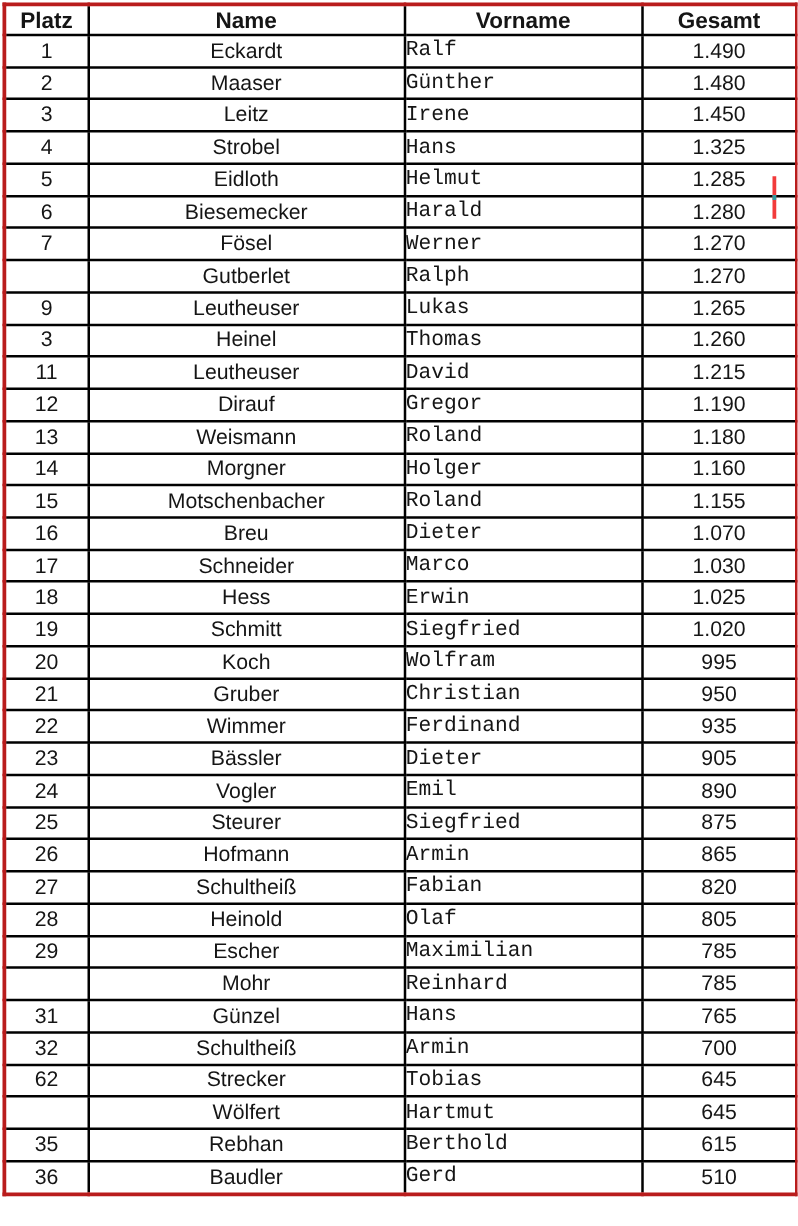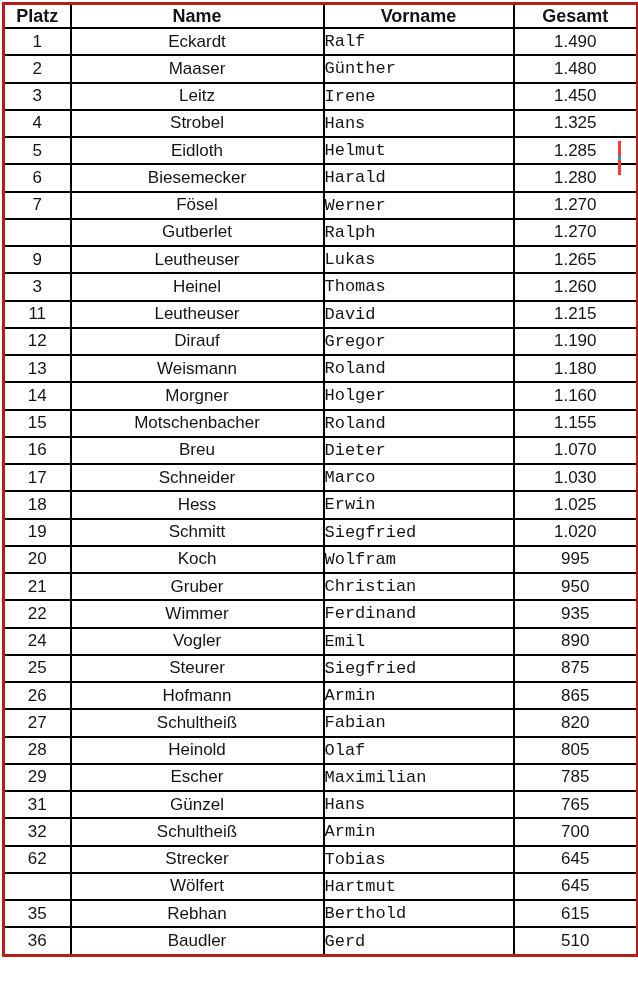--- a/index.html
+++ b/index.html
@@ -215,20 +215,26 @@
     <td class="cell-vorname">Christian</td>
     <td class="cell-gesamt">950</td>
   </tr>
         <tr>
     <td class="cell-platz">22</td>
     <td class="cell-name">Wimmer</td>
     <td class="cell-vorname">Ferdinand</td>
     <td class="cell-gesamt">935</td>
   </tr>
         <tr>
+    <td class="cell-platz">23</td>
+    <td class="cell-name">Bässler</td>
+    <td class="cell-vorname">Dieter</td>
+    <td class="cell-gesamt">905</td>
+  </tr>
+        <tr>
     <td class="cell-platz">24</td>
     <td class="cell-name">Vogler</td>
     <td class="cell-vorname">Emil</td>
     <td class="cell-gesamt">890</td>
   </tr>
         <tr>
     <td class="cell-platz">25</td>
     <td class="cell-name">Steurer</td>
     <td class="cell-vorname">Siegfried</td>
     <td class="cell-gesamt">875</td>
@@ -248,20 +254,26 @@
         <tr>
     <td class="cell-platz">28</td>
     <td class="cell-name">Heinold</td>
     <td class="cell-vorname">Olaf</td>
     <td class="cell-gesamt">805</td>
   </tr>
         <tr>
     <td class="cell-platz">29</td>
     <td class="cell-name">Escher</td>
     <td class="cell-vorname">Maximilian</td>
+    <td class="cell-gesamt">785</td>
+  </tr>
+        <tr>
+    <td class="cell-platz"></td>
+    <td class="cell-name">Mohr</td>
+    <td class="cell-vorname">Reinhard</td>
     <td class="cell-gesamt">785</td>
   </tr>
         <tr>
     <td class="cell-platz">31</td>
     <td class="cell-name">Günzel</td>
     <td class="cell-vorname">Hans</td>
     <td class="cell-gesamt">765</td>
   </tr>
         <tr>
     <td class="cell-platz">32</td>

